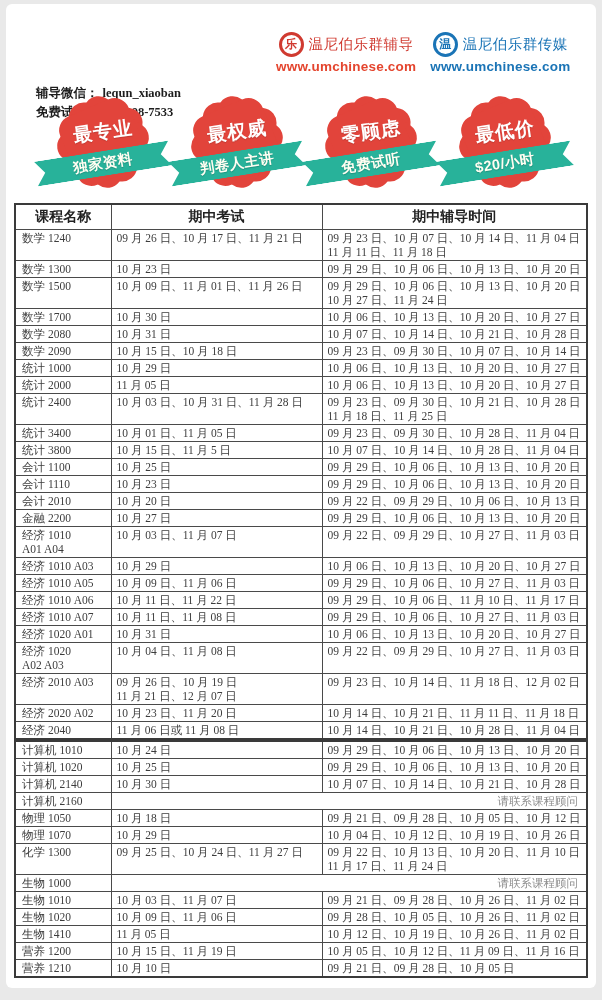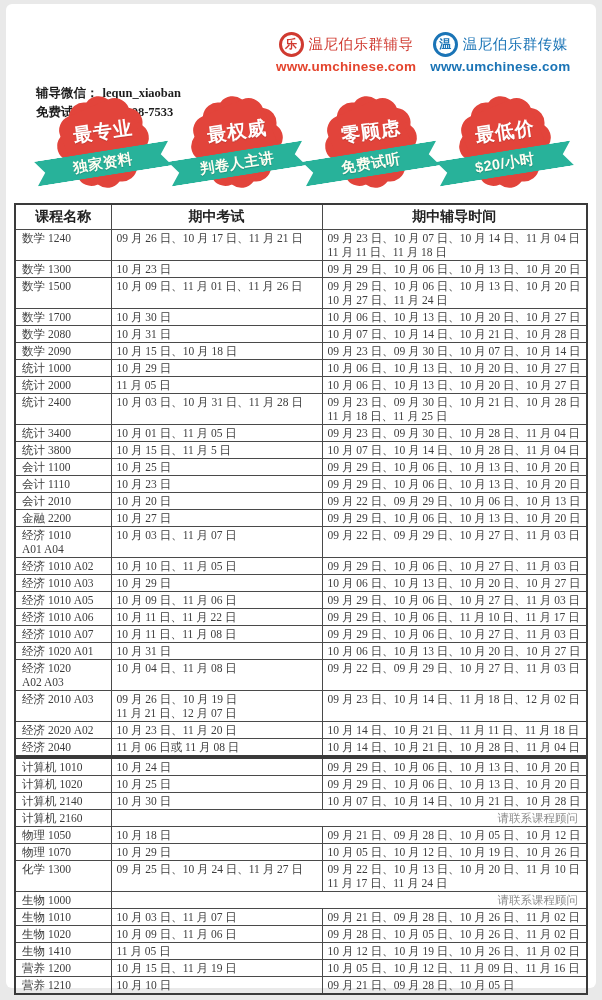--- a/index.html
+++ b/index.html
@@ -206,25 +206,20 @@
             <td class="exam">10 月 27 日</td>
             <td class="tutoring">09 月 29 日、10 月 06 日、10 月 13 日、10 月 20 日</td>
           </tr>
           <tr>
             <td class="course">经济 1010
 A01 A04</td>
             <td class="exam">10 月 03 日、11 月 07 日</td>
             <td class="tutoring">09 月 22 日、09 月 29 日、10 月 27 日、11 月 03 日</td>
           </tr>
           <tr>
-            <td class="course">经济 1010 A02</td>
-            <td class="exam">10 月 10 日、11 月 05 日</td>
-            <td class="tutoring">09 月 29 日、10 月 06 日、10 月 27 日、11 月 03 日</td>
-          </tr>
-          <tr>
             <td class="course">经济 1010 A03</td>
             <td class="exam">10 月 29 日</td>
             <td class="tutoring">10 月 06 日、10 月 13 日、10 月 20 日、10 月 27 日</td>
           </tr>
           <tr>
             <td class="course">经济 1010 A05</td>
             <td class="exam">10 月 09 日、11 月 06 日</td>
             <td class="tutoring">09 月 29 日、10 月 06 日、10 月 27 日、11 月 03 日</td>
           </tr>
           <tr>
@@ -293,21 +288,21 @@
             <td colspan="2" class="note">请联系课程顾问</td>
           </tr>
           <tr>
             <td class="course">物理 1050</td>
             <td class="exam">10 月 18 日</td>
             <td class="tutoring">09 月 21 日、09 月 28 日、10 月 05 日、10 月 12 日</td>
           </tr>
           <tr>
             <td class="course">物理 1070</td>
             <td class="exam">10 月 29 日</td>
-            <td class="tutoring">10 月 05 日、10 月 12 日、10 月 19 日、10 月 26 日</td>
+            <td class="tutoring">10 月 04 日、10 月 12 日、10 月 19 日、10 月 26 日</td>
           </tr>
           <tr>
             <td class="course">化学 1300</td>
             <td class="exam">09 月 25 日、10 月 24 日、11 月 27 日</td>
             <td class="tutoring">09 月 22 日、10 月 13 日、10 月 20 日、11 月 10 日
 11 月 17 日、11 月 24 日</td>
           </tr>
           <tr>
             <td class="course">生物 1000</td>
             <td colspan="2" class="note">请联系课程顾问</td>

